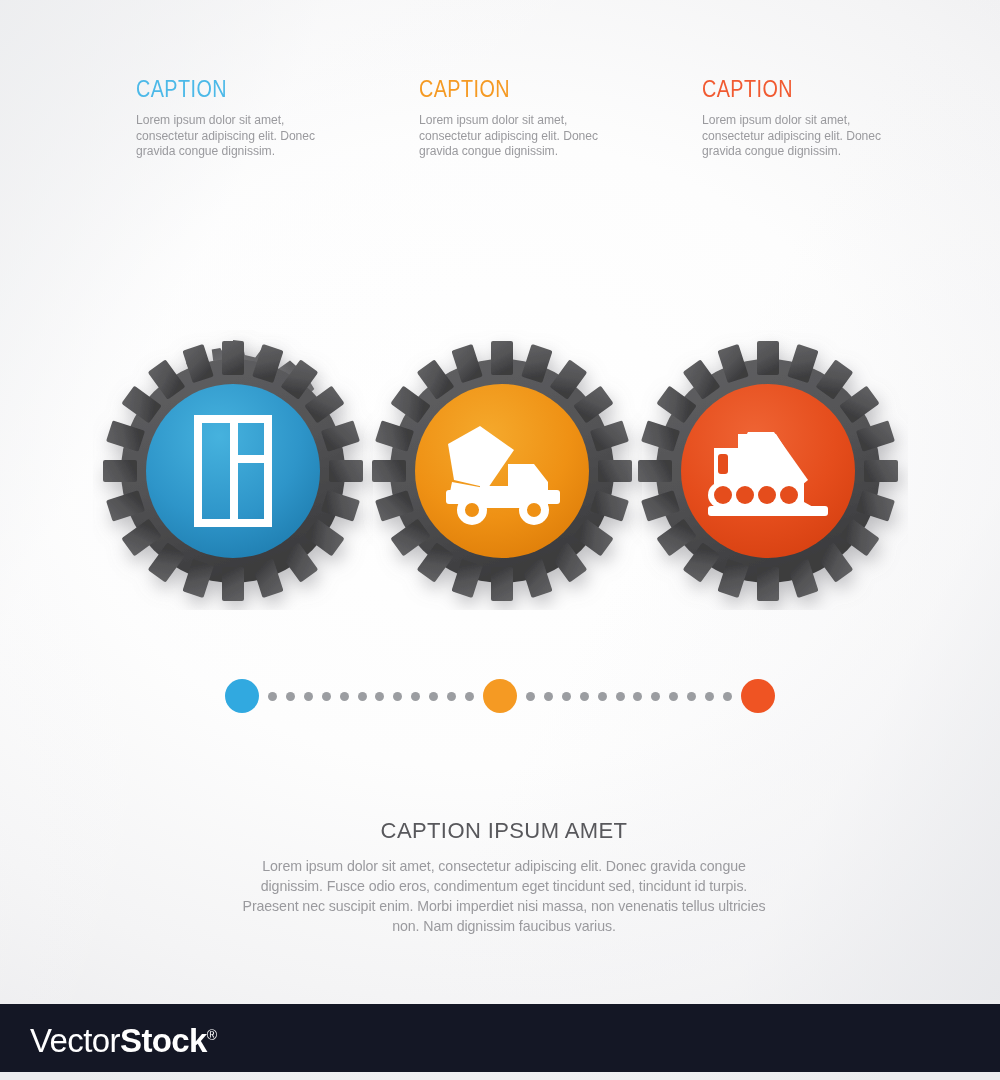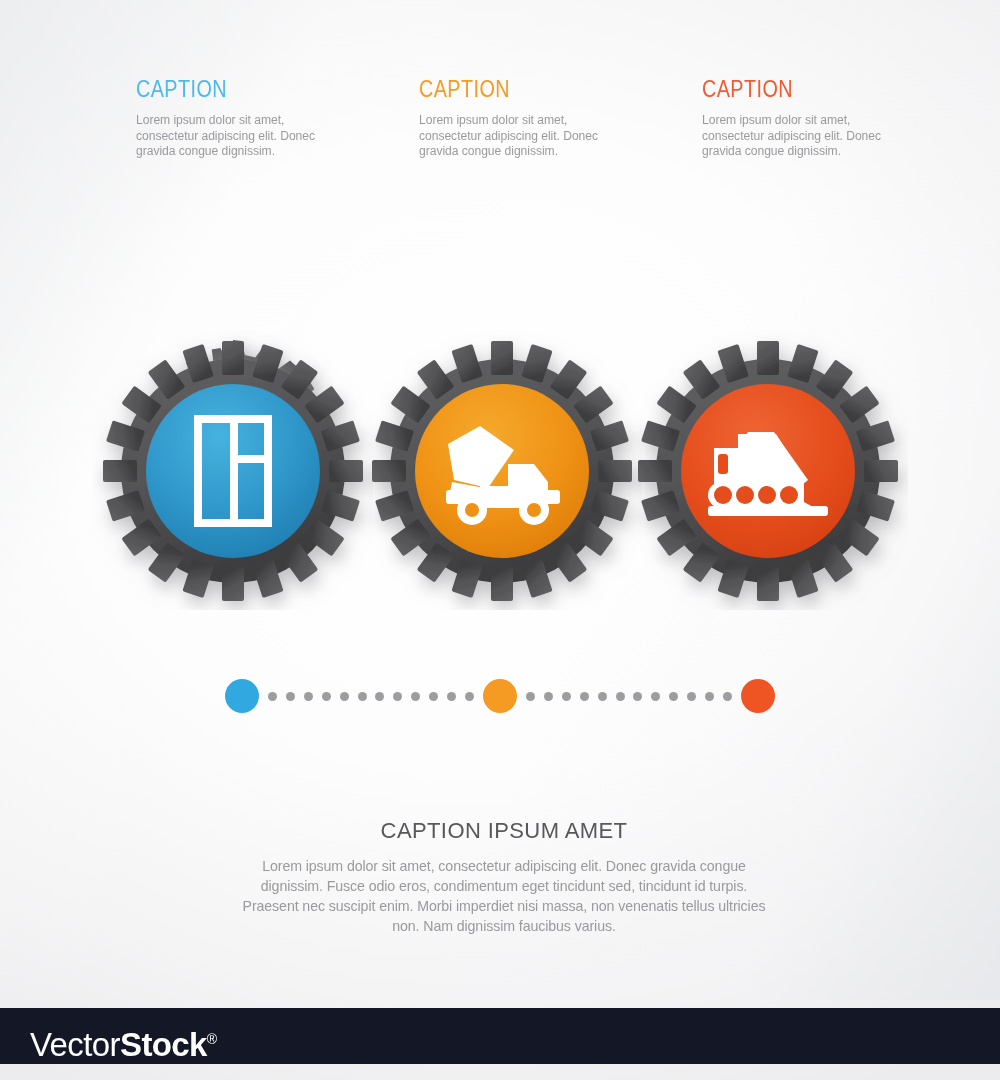--- a/index.html
+++ b/index.html
@@ -151,23 +151,23 @@
     color: #9a9a9e;
     margin: 0 auto;
     width: 540px;
     letter-spacing: -0.1px;
   }
 
   
   .footer {
     position: absolute;
     left: 0;
-    bottom: 16px;
-    width: 1000px;
-    height: 56px;
+    bottom: 8px;
+    width: 1000px;
+    height: 68px;
     background: #141725;
   }
   .wm-logo {
     position: absolute;
     left: 30px;
     top: 18px;
     font-size: 33px;
     color: #ffffff;
     letter-spacing: -0.6px;
     white-space: nowrap;

